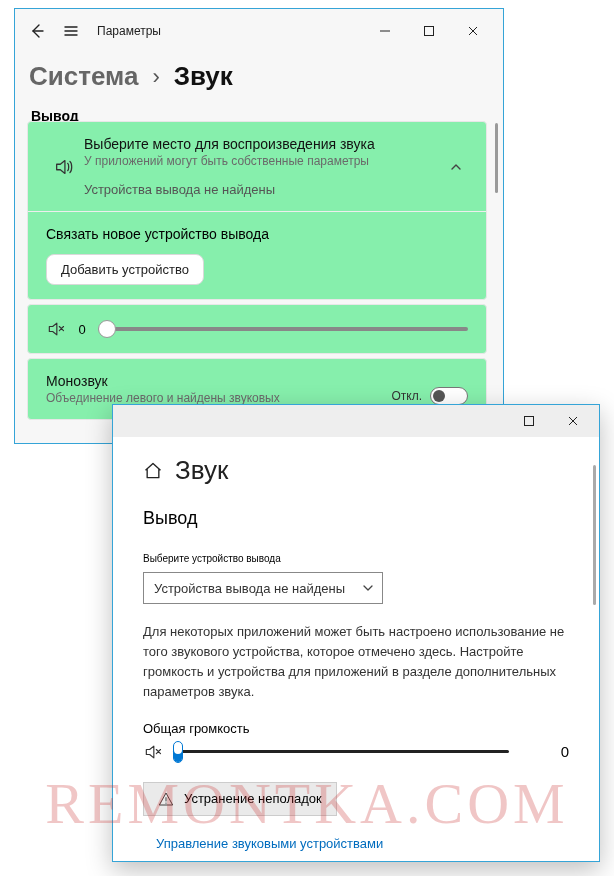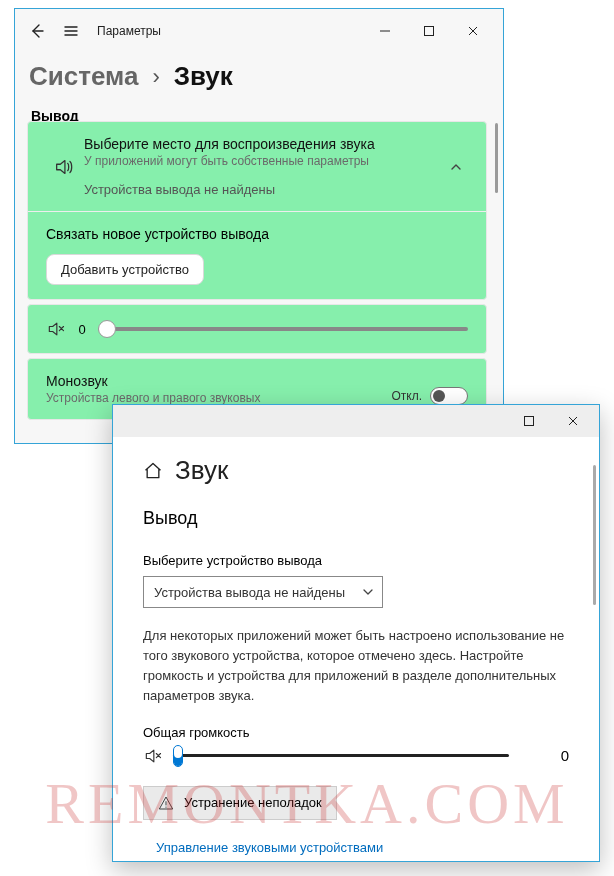--- a/index.html
+++ b/index.html
@@ -80,21 +80,21 @@
     height: 32px; background: #eee; display:flex; align-items:center;
     justify-content:flex-end; padding: 0 4px;
   }
   .win2-titlebar .winbtn { width: 44px; height: 28px; }
 
   .win2-heading { display:flex; align-items: center; gap: 12px; padding: 18px 30px 10px; }
   .win2-heading .page-title { font-size: 26px; font-weight: 400; color: #222; }
 
   .sub-head { font-size: 18px; padding: 12px 30px 6px; }
 
-  .field-label { font-size: 13px; padding: 18px 30px 8px; }
+  .field-label { font-size: 10px; padding: 18px 30px 8px; }
 
   .select {
     margin: 0 30px; display:flex; align-items:center; justify-content:space-between;
     width: 240px; height: 32px; border: 1px solid #888; padding: 0 8px 0 10px;
     font-size: 13px; color:#333;
   }
 
   .para { padding: 18px 30px 0; font-size: 13px; color:#333; line-height: 1.55; }
 
   .master-label { padding: 18px 30px 6px; font-size: 13px; }
@@ -209,21 +209,21 @@
         <div class="slider">
           <div class="thumb"></div>
         </div>
       </div>
     </div>
 
     <div class="card mono-card">
       <div class="row">
         <div class="col">
           <div class="h">Монозвук</div>
-          <div class="sub2">Устройства левого и правого звуковых</div>
+          <div class="sub2">Объединение левого и найдены звуковых</div>
         </div>
         <div class="mono-toggle">
           <span>Откл.</span>
           <div class="toggle">
             <div class="knob"></div>
           </div>
         </div>
       </div>
     </div>
   </div>

